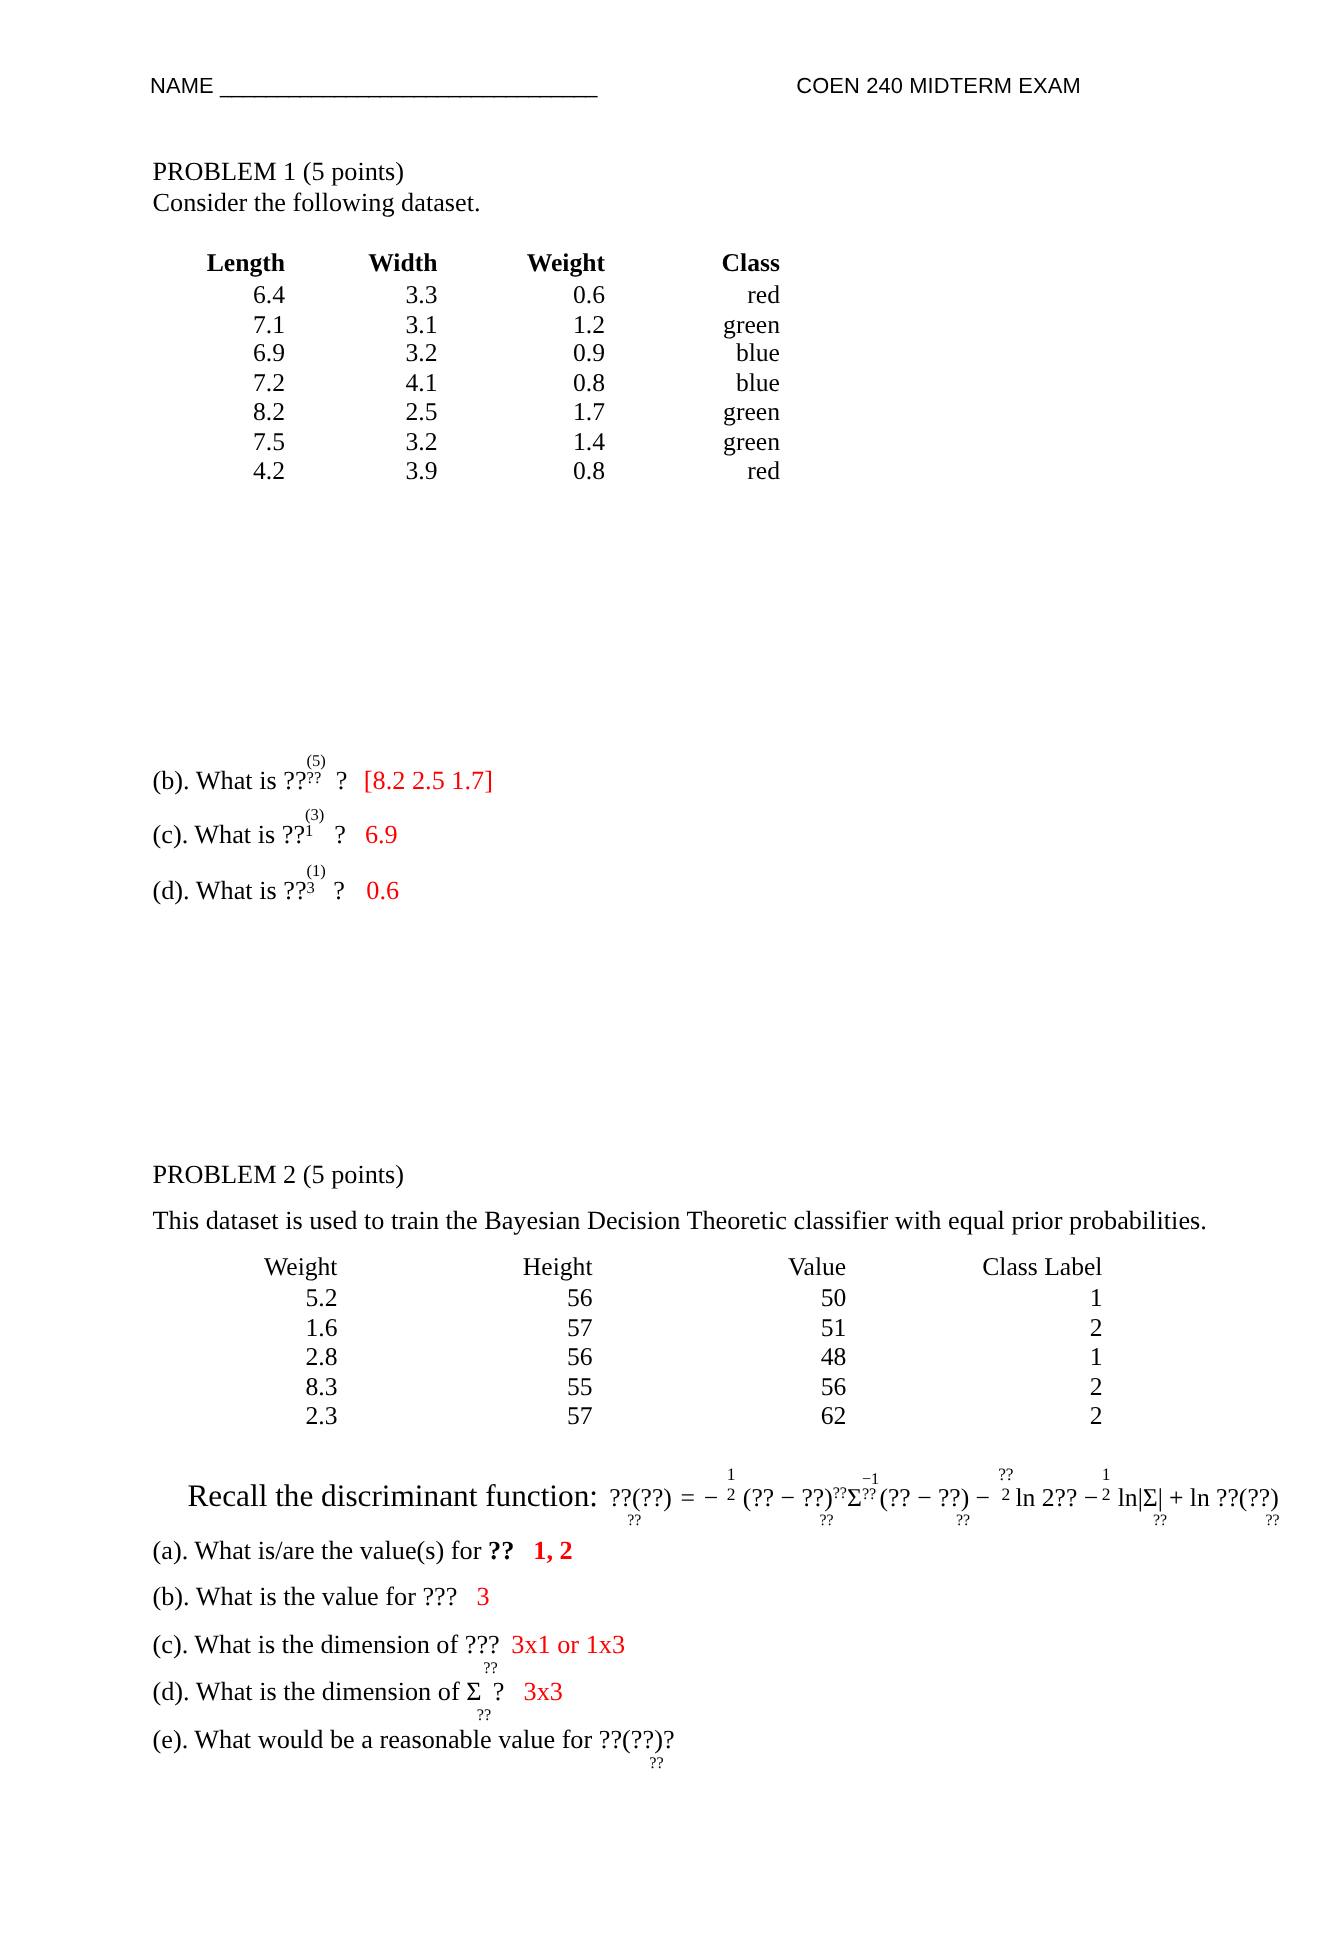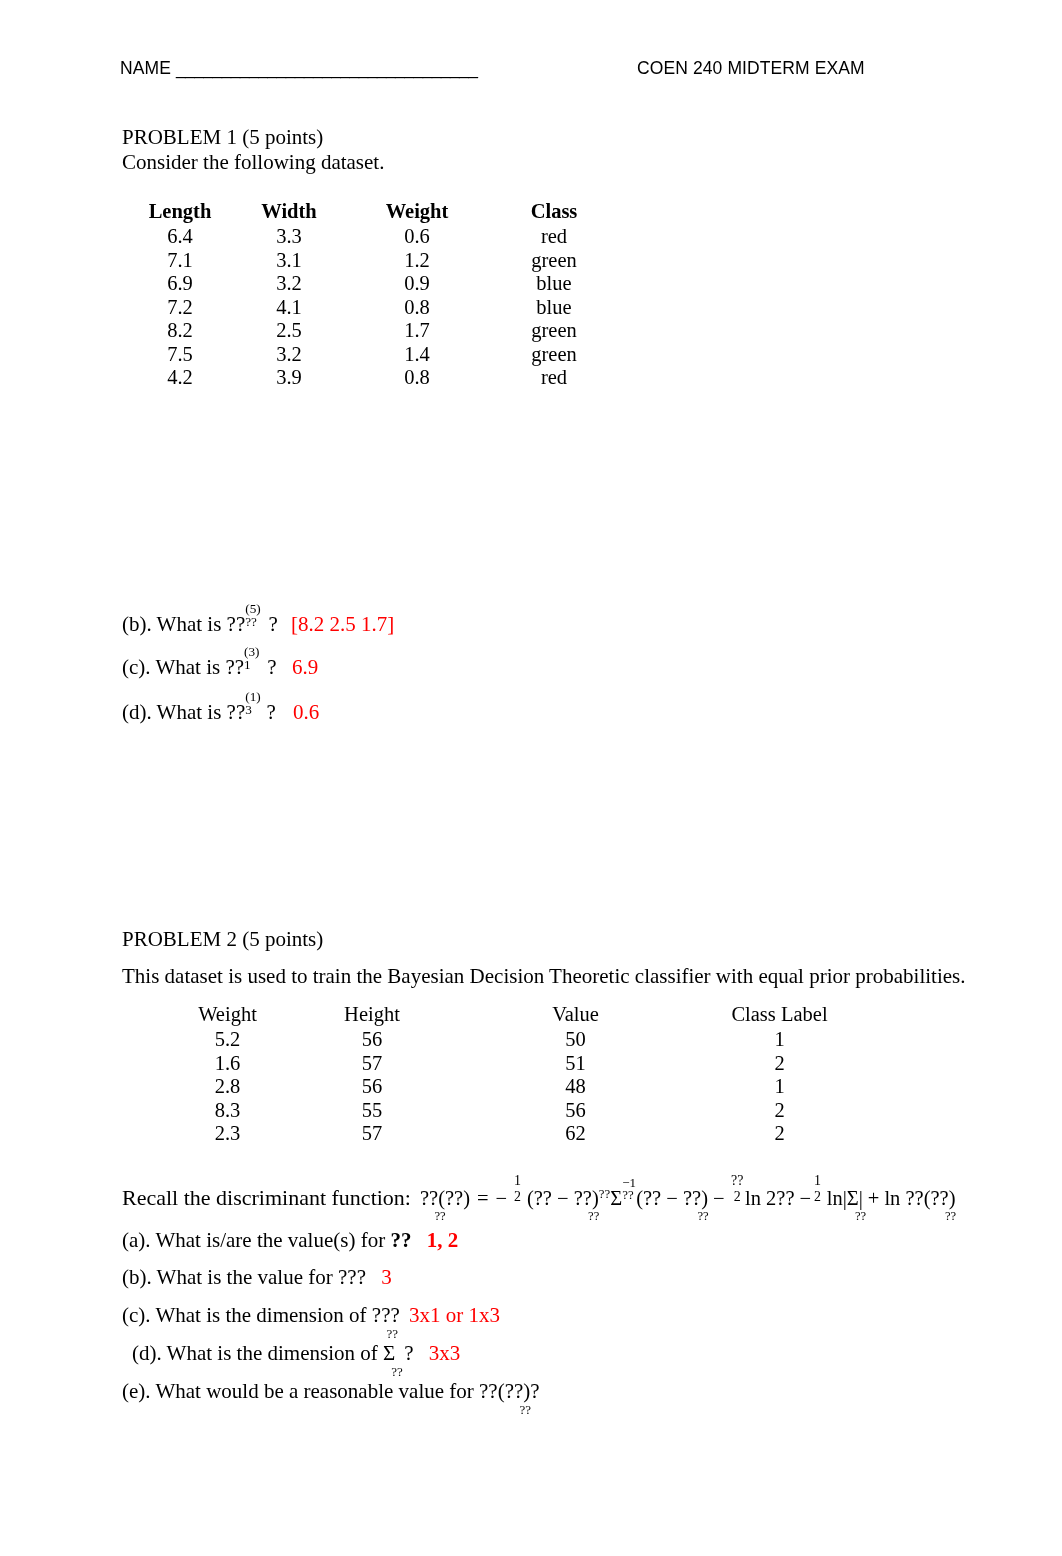--- a/index.html
+++ b/index.html
@@ -61,21 +61,21 @@
 
   
   .dtable {
     position: absolute;
     border-collapse: collapse;
     font-size: 20.5px;
     line-height: 1;
   }
   .dtable td, .dtable th {
     padding: 0;
-    text-align: center;
+    text-align: right;
     font-weight: normal;
     height: 23.5px;
     vertical-align: middle;
     font-family: Liberation Serif, serif;
   }
   #table-1 { left: 132px; top: 199px; }
   #table-1 th { font-weight: bold; padding-bottom: 2px; }
   #table-1 .c0 { width: 96px; }
   #table-1 .c1 { width: 122px; }
   #table-1 .c2 { width: 134px; }
@@ -160,21 +160,22 @@
     font-size: 0.68em;
   }
 
   .formula {
     position: absolute;
     white-space: nowrap;
     font-size: 20.5px;
     line-height: 1;
   }
   .f-label {
-    font-size: 22px;
+    font-size: 25px;
+    margin-left: 28px;
   }
 </style>
 </head>
 <body>
 
 <div class="page">
 
   <div class="header">
     <div class="header-left">
       <span>NAME</span>
@@ -324,21 +325,21 @@
     <span>??</span><span>?</span>
     <span class="ans" style="margin-left:10px;">3</span>
   </div>
 
   <div class="tx math" style="left:122px; top:1305px;">
     <span>(c). What is the dimension of</span>
     <span class="mvar"><span>??</span><span class="tight-sub"><span>??</span></span></span><span>?</span>
     <span class="ans" style="margin-left:4px;">3x1 or 1x3</span>
   </div>
 
-  <div class="tx math" style="left:132px; top:1343px;">
+  <div class="tx math" style="left:122px; top:1343px;">
     <span>(d). What is the dimension of</span>
     <span class="mvar"><span>Σ</span><span class="tight-sub"><span>??</span></span></span><span style="margin-left:9px;">?</span>
     <span class="ans" style="margin-left:10px;">3x3</span>
   </div>
 
   <div class="tx math" style="left:122px; top:1381px;">
     <span>(e). What would be a reasonable value for</span>
     <span class="mvar"><span>??(??</span><span class="tight-sub"><span>??</span></span></span><span>)?</span>
     <span class="ans" style="margin-left:8px;"></span>
   </div>

